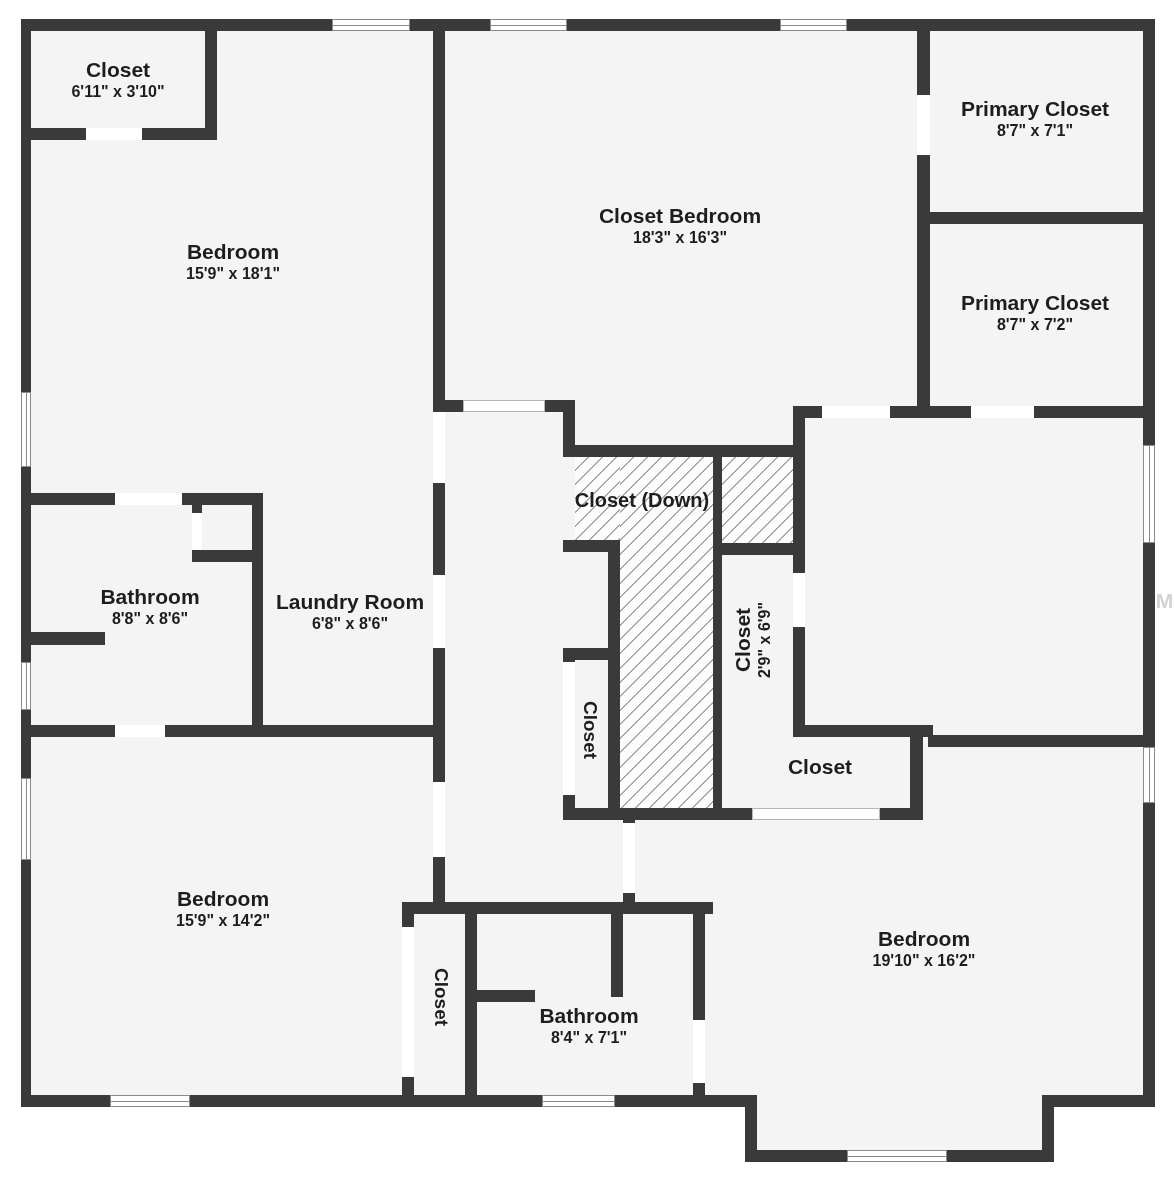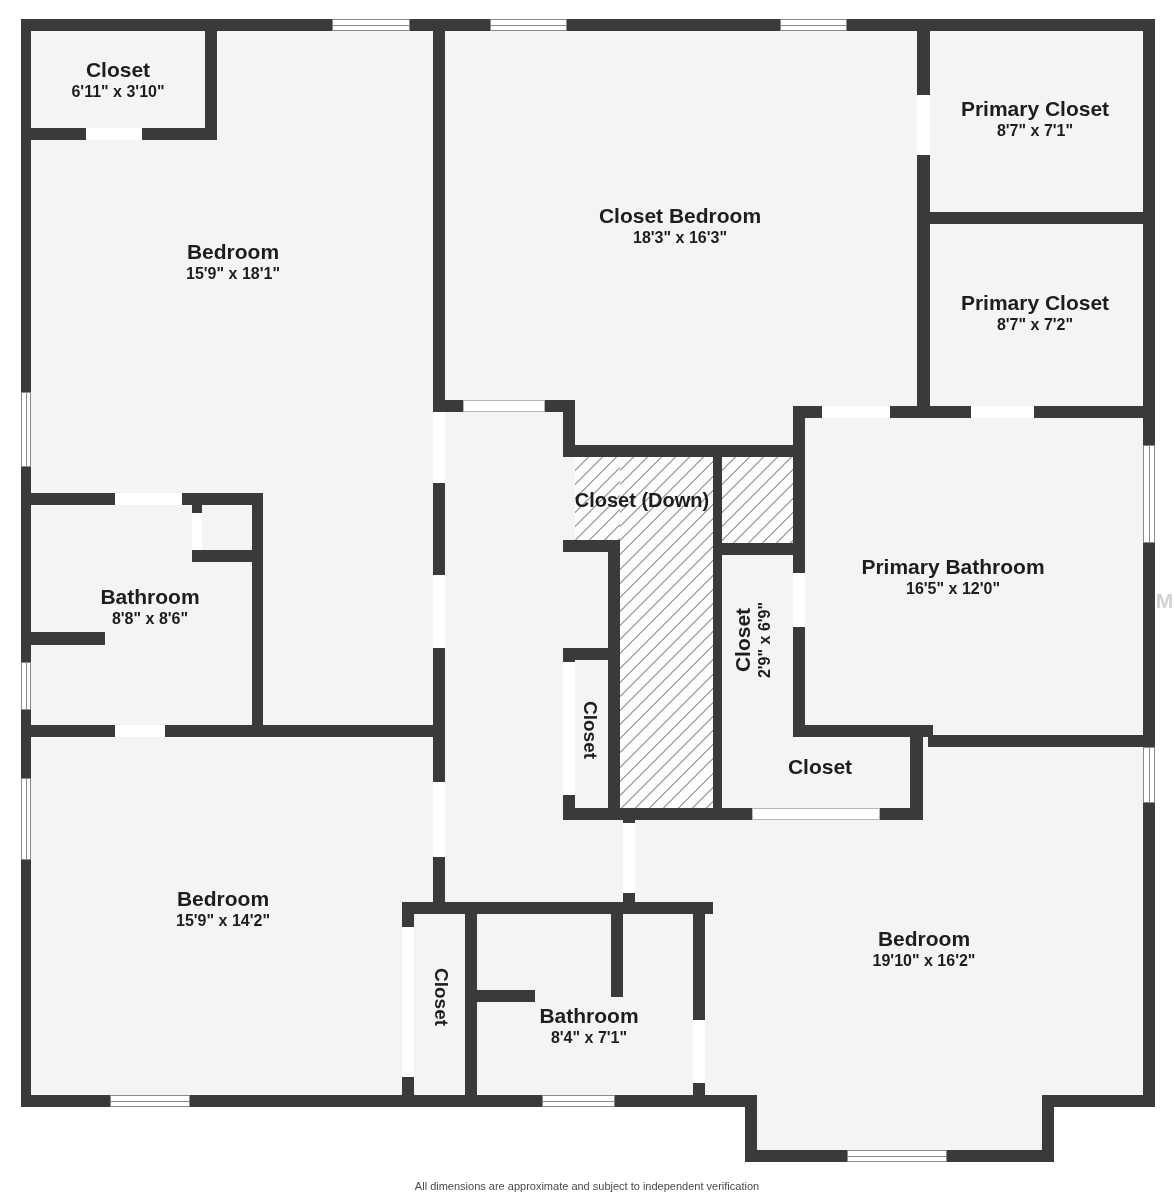--- a/index.html
+++ b/index.html
@@ -10,21 +10,20 @@
   .window .mid{position:absolute;background:inherit;}
   .label{position:absolute;text-align:center;font-weight:700;line-height:1.18;white-space:nowrap;}
   .label .dims{display:block;}
   #footer{position:absolute;width:100%;text-align:center;font-size:11px;font-weight:400;}
   #watermark{position:absolute;font-size:21px;font-weight:600;letter-spacing:.5px;}
 </style>
 </head>
 <body>
 
 <div id="stage">
-  <div id="footer" style="bottom: 8px; color: rgb(74, 74, 74);">All dimensions are approximate and subject to independent verification</div>
   <div id="watermark" style="left: 1088px; top: 589px; color: rgb(210, 210, 212);">StellarMLS</div>
 <div class="abs" style="left: 21px; top: 19px; width: 1134px; height: 1088px; background: rgb(244, 244, 245);"></div>
     <div class="abs" style="left: 745px; top: 1095px; width: 309px; height: 67px; background: rgb(244, 244, 245);"></div>
     <div class="abs" style="left: 575px; top: 457px; width: 45px; height: 83px; background: repeating-linear-gradient(135deg, rgb(252, 252, 252) 0px, rgb(252, 252, 252) 8.5px, rgb(169, 169, 169) 8.5px, rgb(169, 169, 169) 10px);"></div>
     <div class="abs" style="left: 620px; top: 457px; width: 93px; height: 351px; background: repeating-linear-gradient(135deg, rgb(252, 252, 252) 0px, rgb(252, 252, 252) 8.5px, rgb(169, 169, 169) 8.5px, rgb(169, 169, 169) 10px);"></div>
     <div class="abs" style="left: 722px; top: 457px; width: 71px; height: 86px; background: repeating-linear-gradient(135deg, rgb(252, 252, 252) 0px, rgb(252, 252, 252) 8.5px, rgb(169, 169, 169) 8.5px, rgb(169, 169, 169) 10px);"></div>
     <div class="abs" style="left: 21px; top: 19px; width: 1134px; height: 12px; background: rgb(58, 58, 59);"></div>
     <div class="abs" style="left: 21px; top: 19px; width: 10px; height: 1088px; background: rgb(58, 58, 59);"></div>
     <div class="abs" style="left: 1143px; top: 19px; width: 12px; height: 1088px; background: rgb(58, 58, 59);"></div>
     <div class="abs" style="left: 21px; top: 1095px; width: 736px; height: 12px; background: rgb(58, 58, 59);"></div>
@@ -114,21 +113,21 @@
     </div>
     <div class="abs window" style="left: 1143px; top: 747px; width: 12px; height: 56px; background: rgb(255, 255, 255); border: 1px solid rgb(138, 138, 138);">
       <div class="mid" style="position: absolute; top: 0px; bottom: 0px; left: 50%; width: 1px; background: rgb(138, 138, 138);"></div>
     </div>
     <div class="label" style="left: 118px; top: 80px; color: rgb(29, 29, 31); font-size: 21px; transform: translate(-50%, -50%);"><span>Closet</span><span class="dims" style="font-size: 16px;">6'11" x 3'10"</span></div>
     <div class="label" style="left: 233px; top: 262px; color: rgb(29, 29, 31); font-size: 21px; transform: translate(-50%, -50%);"><span>Bedroom</span><span class="dims" style="font-size: 16px;">15'9" x 18'1"</span></div>
     <div class="label" style="left: 680px; top: 226px; color: rgb(29, 29, 31); font-size: 21px; transform: translate(-50%, -50%);"><span>Closet Bedroom</span><span class="dims" style="font-size: 16px;">18'3" x 16'3"</span></div>
     <div class="label" style="left: 1035px; top: 119px; color: rgb(29, 29, 31); font-size: 21px; transform: translate(-50%, -50%);"><span>Primary Closet</span><span class="dims" style="font-size: 16px;">8'7" x 7'1"</span></div>
     <div class="label" style="left: 1035px; top: 313px; color: rgb(29, 29, 31); font-size: 21px; transform: translate(-50%, -50%);"><span>Primary Closet</span><span class="dims" style="font-size: 16px;">8'7" x 7'2"</span></div>
     <div class="label" style="left: 150px; top: 607px; color: rgb(29, 29, 31); font-size: 21px; transform: translate(-50%, -50%);"><span>Bathroom</span><span class="dims" style="font-size: 16px;">8'8" x 8'6"</span></div>
-    <div class="label" style="left: 953px; top: 577px; color: rgb(29, 29, 31); font-size: 21px; transform: translate(-50%, -50%);"><span>Primary Bathroom</span><span class="dims" style="font-size: 16px;">16'5" x 12'0"</span></div>
+    <div class="label" style="left: 350px; top: 612px; color: rgb(29, 29, 31); font-size: 21px; transform: translate(-50%, -50%);"><span>Laundry Room</span><span class="dims" style="font-size: 16px;">6'8" x 8'6"</span></div>
     <div class="label" style="left: 753px; top: 640px; color: rgb(29, 29, 31); font-size: 21px; transform: translate(-50%, -50%) rotate(-90deg);"><span>Closet</span><span class="dims" style="font-size: 16px;">2'9" x 6'9"</span></div>
     <div class="label" style="left: 590px; top: 730px; color: rgb(29, 29, 31); font-size: 19px; transform: translate(-50%, -50%) rotate(90deg);"><span>Closet</span></div>
     <div class="label" style="left: 820px; top: 767px; color: rgb(29, 29, 31); font-size: 21px; transform: translate(-50%, -50%);"><span>Closet</span></div>
     <div class="label" style="left: 223px; top: 909px; color: rgb(29, 29, 31); font-size: 21px; transform: translate(-50%, -50%);"><span>Bedroom</span><span class="dims" style="font-size: 16px;">15'9" x 14'2"</span></div>
     <div class="label" style="left: 441px; top: 997px; color: rgb(29, 29, 31); font-size: 19px; transform: translate(-50%, -50%) rotate(90deg);"><span>Closet</span></div>
     <div class="label" style="left: 589px; top: 1026px; color: rgb(29, 29, 31); font-size: 21px; transform: translate(-50%, -50%);"><span>Bathroom</span><span class="dims" style="font-size: 16px;">8'4" x 7'1"</span></div>
     <div class="label" style="left: 924px; top: 949px; color: rgb(29, 29, 31); font-size: 21px; transform: translate(-50%, -50%);"><span>Bedroom</span><span class="dims" style="font-size: 16px;">19'10" x 16'2"</span></div>
     <div class="label" style="left: 642px; top: 501px; color: rgb(29, 29, 31); font-size: 20px; transform: translate(-50%, -50%);"><span>Closet (Down)</span></div>
   </div>
 

